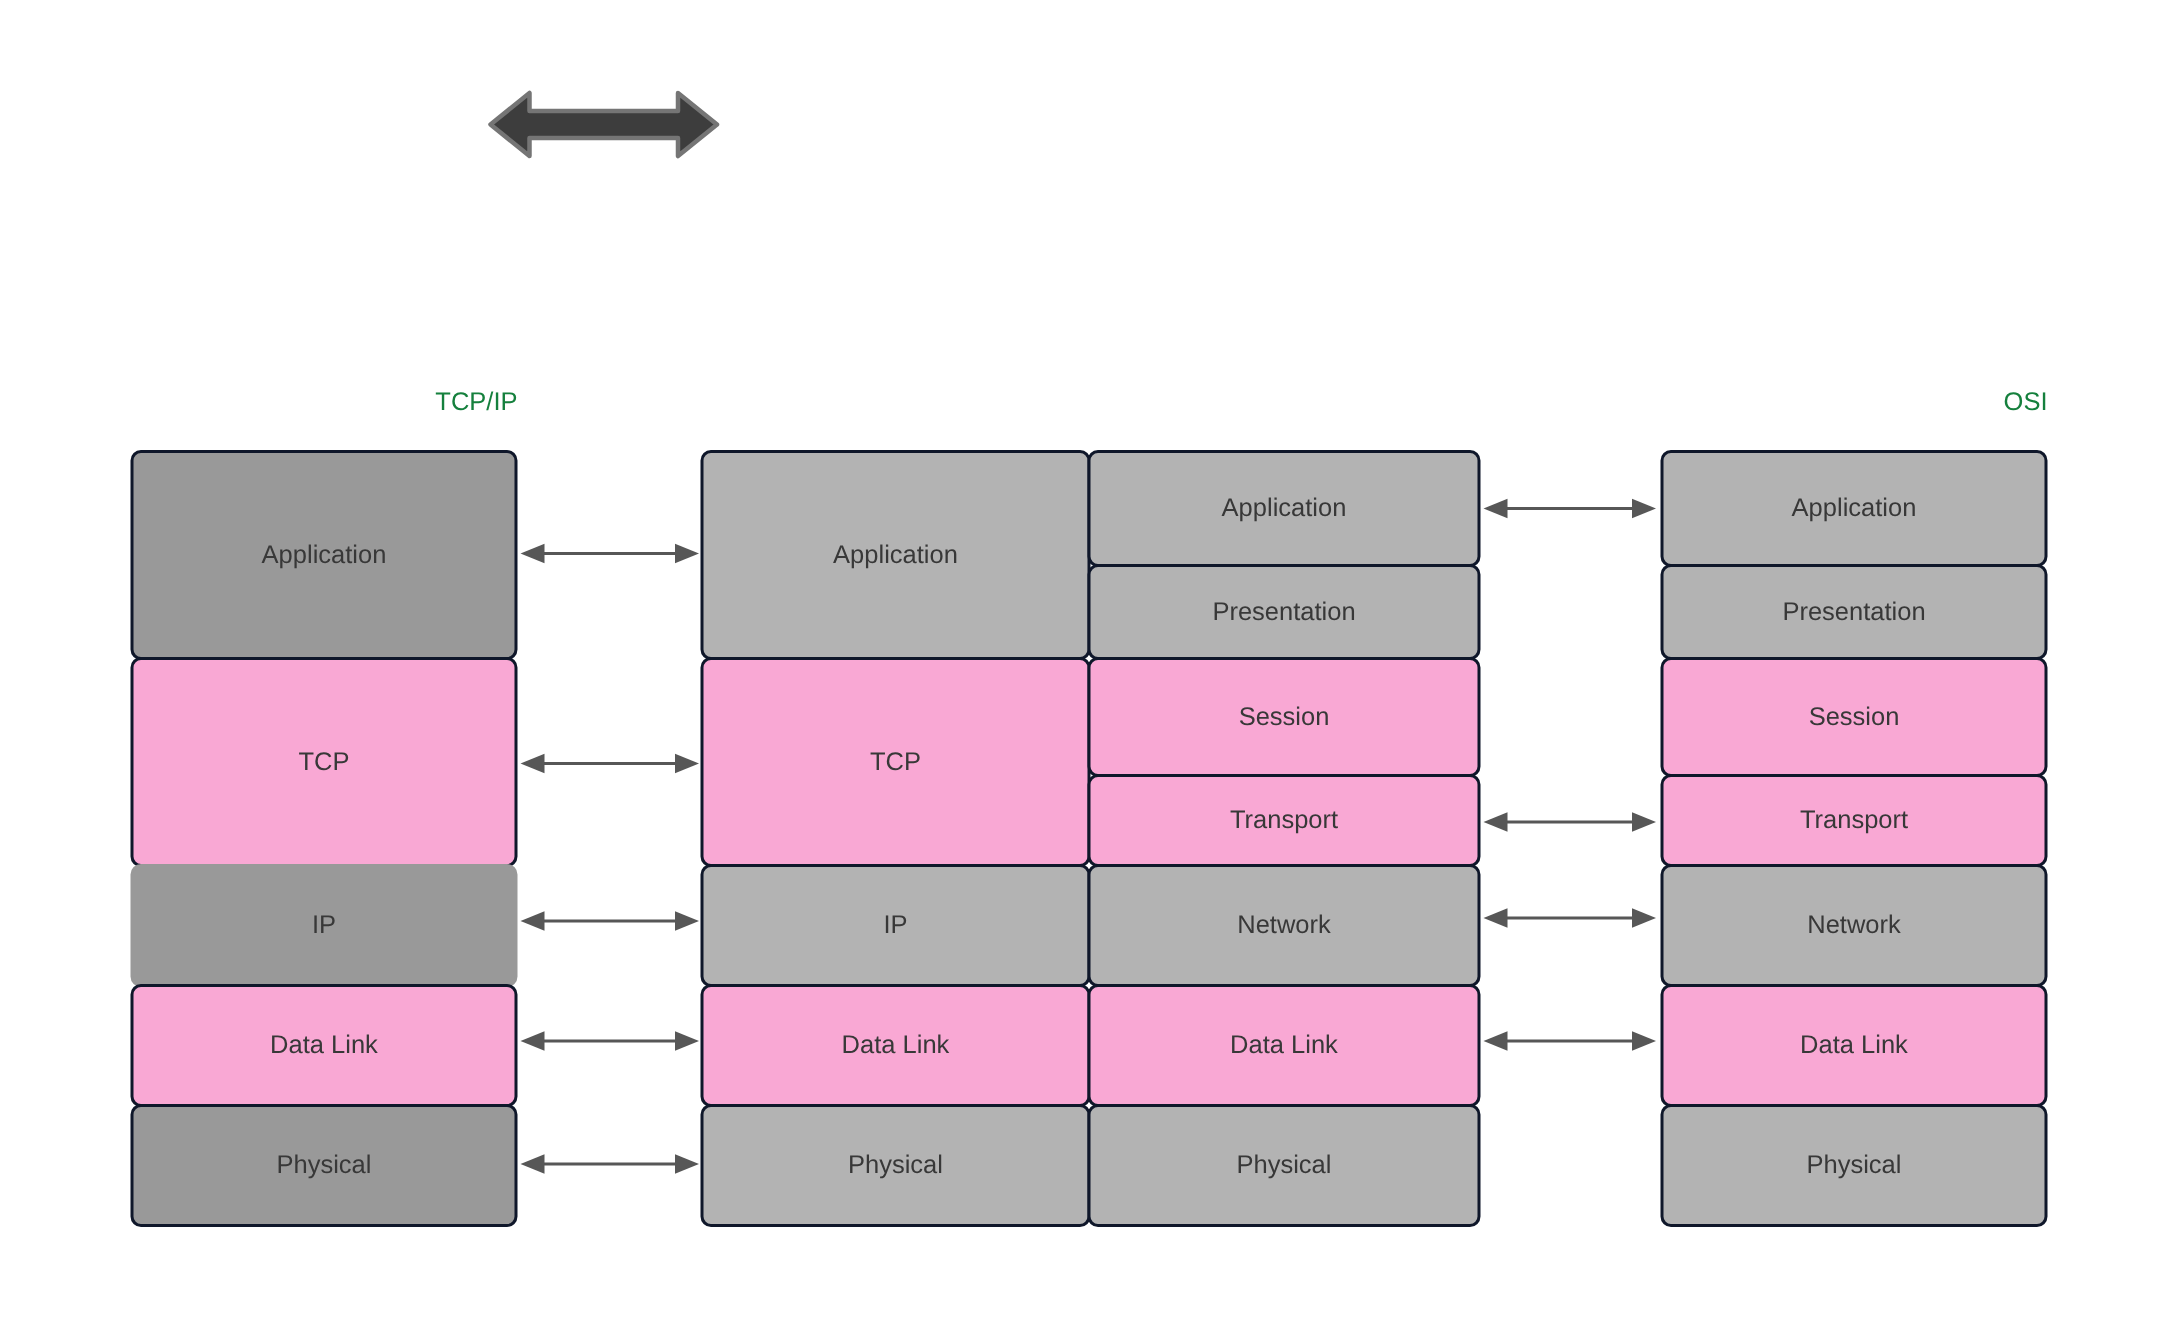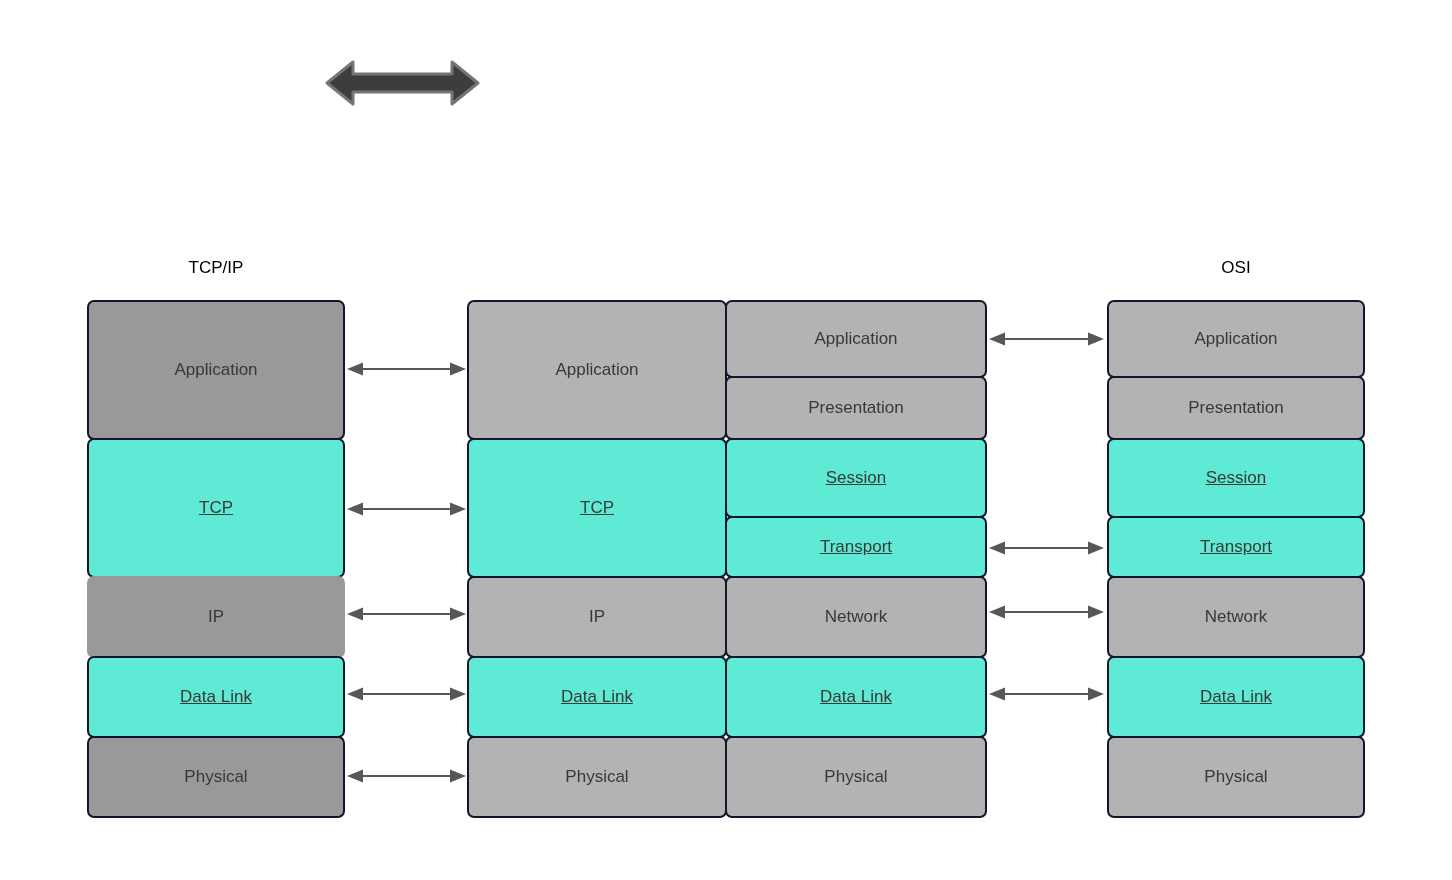--- a/index.html
+++ b/index.html
@@ -1,32 +1,32 @@
 <!DOCTYPE html>
 <html><head>
 <meta charset="utf-8">
 <style>
   html,body{margin:0;padding:0;background:#ffffff;}
   .canvas{
     position:relative;width:1452px;height:880px;background:#ffffff;
     font-family:"Liberation Sans", sans-serif;color:#383838;overflow:hidden;
   }
   .col-header{
-    position:absolute;height:22px;line-height:22px;text-align:center;
-    font-size:17px;color:#000000;
+    position:absolute;height:22px;line-height:22px;text-align:right;
+    font-size:17px;color:#15803d;
   }
   .box{
     position:absolute;box-sizing:border-box;
     border:2px solid #0f172a;border-radius:7px;
     display:flex;align-items:center;justify-content:center;
     font-size:17px;color:#383838;
   }
   .fill-dark{background:#999999;}
   .fill-light{background:#b3b3b3;}
-  .fill-white{background:#5eead4;text-decoration:underline;}
+  .fill-white{background:#f9a8d4;}
   .borderless{border-color:#999999;}
   .arrow-layer{position:absolute;left:0;top:0;width:1452px;height:880px;pointer-events:none;}
 </style>
 </head>
 <body>
 
 <div class="canvas">
 
   <svg class="arrow-layer" width="1452" height="880" viewBox="0 0 1452 880">
     <polygon points="327,83 353,62 353,74 452,74 452,62 478,83 452,104 452,92 353,92 353,104" fill="#3d3d3d" stroke="#757575" stroke-width="3" stroke-linejoin="round"></polygon>

